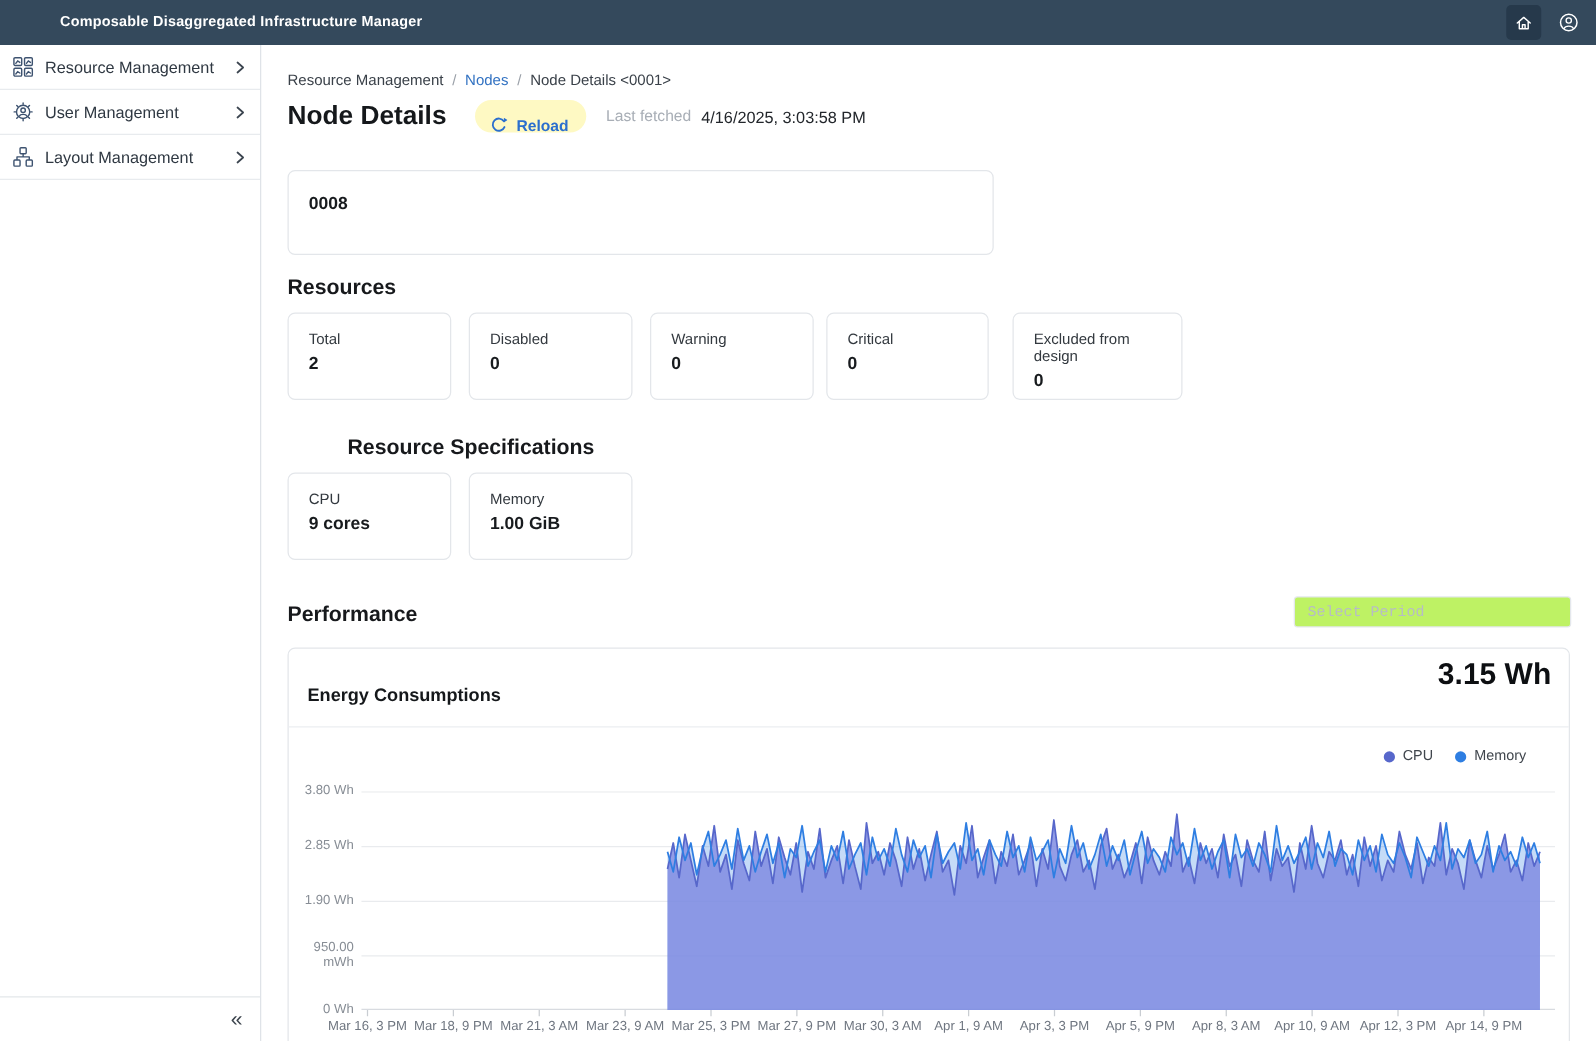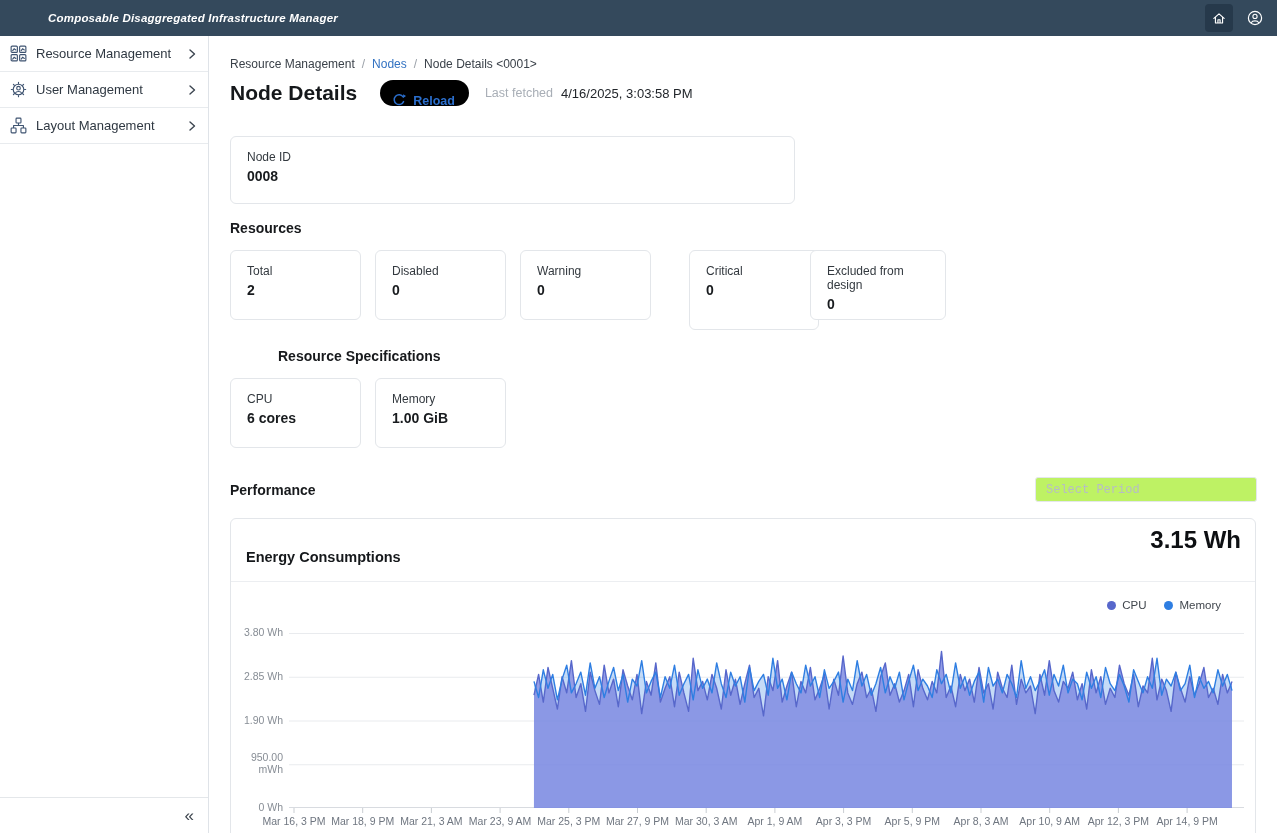--- a/index.html
+++ b/index.html
@@ -2,21 +2,21 @@
 <html><head>
 <meta charset="utf-8">
 <style>
   * { margin:0; padding:0; box-sizing:border-box; }
   html,body { width:1277px; height:833px; overflow:hidden; background:#fff;
     font-family:"Liberation Sans", sans-serif; color:#22262b; }
 
   
   .topbar { position:absolute; left:0; top:0; width:1277px; height:36px;
     background:#34495c; display:flex; align-items:center; }
-  .topbar-title { margin-left:48px; color:#fff; font-size:11.5px; font-weight:bold; letter-spacing:.2px;font-style:italic; }
+  .topbar-title { margin-left:48px; color:#fff; font-size:11.5px; font-weight:bold; letter-spacing:.2px; }
   .topbar-actions { position:absolute; right:8px; top:0; height:36px; display:flex; align-items:center; gap:8px; }
   .icon-btn { width:28px; height:28px; border-radius:4px; display:flex; align-items:center; justify-content:center; cursor:pointer; }
   .icon-btn.home { background:#26394b; }
 
   
   .sidebar { position:absolute; left:0; top:36px; width:209px; height:797px;
     background:#fff; border-right:1px solid #dfe3e8; }
   .side-item { height:36px; display:flex; align-items:center; border-bottom:1px solid #e8ebee;
     padding:0 10px; cursor:pointer; }
   .side-item .lbl { margin-left:9px; font-size:13px; color:#2f3842; flex:1; }
@@ -28,30 +28,30 @@
   .main { position:absolute; left:210px; top:36px; width:1067px; height:797px; background:#fff; }
 
   .breadcrumb { position:absolute; left:20px; top:21px; font-size:12px; color:#3a4149;
     display:flex; gap:7px; align-items:center; }
   .breadcrumb .sep { color:#9aa0a8; }
   .breadcrumb .link { color:#3272c2; cursor:pointer;text-align:right; }
 
   .title-row { position:absolute; left:20px; top:44px; display:flex; align-items:center; }
   .page-title { font-size:21px; font-weight:bold; color:#15181b; }
   .reload-btn { margin-left:23px; height:26px; padding:15px 14px 0 11px; border-radius:13px;
-    background:#000000; display:flex; align-items:center; gap:7px; cursor:pointer; }
+    background:#fef9c3; display:flex; align-items:center; gap:7px; cursor:pointer; }
   .reload-btn span { font-size:12.5px; font-weight:bold; color:#2b6fce; }
   .fetched-label { margin-left:16px; font-size:12.5px; color:#a8aeb6; }
   .fetched-value { margin-left:8px; font-size:13px; color:#22262b; }
 
   .card { position:absolute; border:1px solid #e3e6ea; border-radius:6px; background:#fff; padding:13px 16px; }
   .card .c-label { font-size:12px; color:#33393f; }
   .card .c-value { font-size:14px; font-weight:bold; color:#181b1e; margin-top:4px; }
 
-  .section-h { position:absolute; font-size:14px; font-weight:bold; color:#17191c; }
+  .section-h { position:absolute; font-size:17px; font-weight:bold; color:#17191c; }
 
   .select-period { position:absolute; left:825px; top:441px; width:222px; height:25px;
     background:#bef264; border:1px solid #e4e7ec; border-radius:3px; font-size:12px;
     padding:0 10px; color:#40464d; font-family:Liberation Mono, monospace; }
   .select-period::placeholder { color:#b6bcc6; }
 
   
   .chart-card { position:absolute; left:20px; top:482px; width:1026px; height:365px;
     border:1px solid #e3e6ea; border-radius:6px; background:#fff; }
   .chart-title { position:absolute; left:15px; top:30px; font-size:14.5px; font-weight:bold; color:#15181b; }
@@ -158,50 +158,49 @@
         <path d="M12.9 4.2 A5.2 5.2 0 1 0 13.4 9.2" fill="none" stroke="#2b6fce" stroke-width="1.6" stroke-linecap="round"></path>
         <polygon points="12.9,1.2 12.9,5.4 16,3.3" fill="#2b6fce"></polygon>
       </svg>
       <span>Reload</span>
     </div>
     <span class="fetched-label">Last fetched</span>
     <span class="fetched-value">4/16/2025, 3:03:58 PM</span>
   </div>
 
   <div class="card" style="left:20px; top:100px; width:565px; height:68px;">
-    <div class="c-label">Node ID</div>
     <div class="c-value">0008</div>
   </div>
 
   <div class="section-h" style="left:20px; top:184px;">Resources</div>
   <div class="card" style="left:20px;  top:214px; width:131px; height:70px;">
     <div class="c-label">Total</div>
     <div class="c-value">2</div>
   </div>
   <div class="card" style="left:165px; top:214px; width:131px; height:70px;">
     <div class="c-label">Disabled</div>
     <div class="c-value">0</div>
   </div>
   <div class="card" style="left:310px; top:214px; width:131px; height:70px;">
     <div class="c-label">Warning</div>
     <div class="c-value">0</div>
   </div>
-  <div class="card" style="left:479px; top:214px; width:130px; height:80px;padding-left:16px;">
+  <div class="card" style="left:451px; top:214px; width:130px; height:70px;padding-left:16px;">
     <div class="c-label">Critical</div>
     <div class="c-value">0</div>
   </div>
   <div class="card" style="left:600px; top:214px; width:136px; height:70px;">
     <div class="c-label">Excluded from design</div>
     <div class="c-value">0</div>
   </div>
 
   <div class="section-h" style="left:20px; top:312px;margin-left:48px;">Resource Specifications</div>
   <div class="card" style="left:20px;  top:342px; width:131px; height:70px;">
     <div class="c-label">CPU</div>
-    <div class="c-value">6 cores</div>
+    <div class="c-value">9 cores</div>
   </div>
   <div class="card" style="left:165px; top:342px; width:131px; height:70px;">
     <div class="c-label">Memory</div>
     <div class="c-value">1.00 GiB</div>
   </div>
 
   <div class="section-h" style="left:20px; top:446px;">Performance</div>
   <input class="select-period" readonly="" placeholder="Select Period" style="">
 
   <div class="chart-card">

